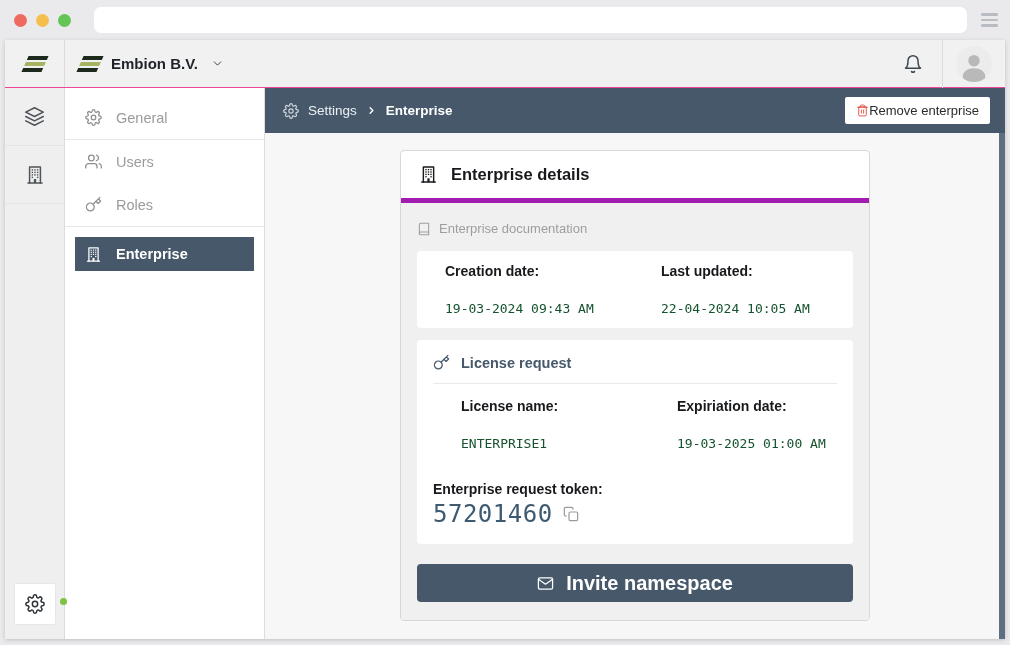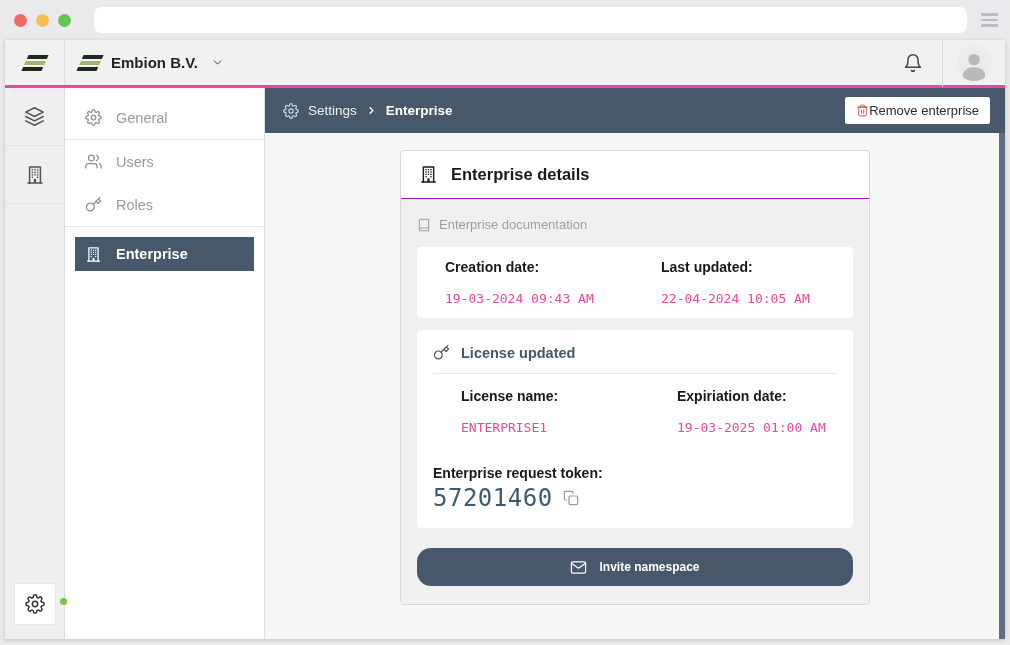--- a/index.html
+++ b/index.html
@@ -13,21 +13,21 @@
   .lights { display:flex; gap:9px; margin-right:23px; }
   .light { width:13px; height:13px; border-radius:50%; border:none; cursor:pointer; }
   .light.red { background:#ee6a5f; } .light.yellow { background:#f5bf4f; } .light.green { background:#62c554; }
   .url-bar { flex:1; height:26px; background:#fff; border:none; border-radius:7px; outline:none; margin-right:14px; font-family:inherit; font-size:13px; padding:0 12px; color:#333; }
   .menu-icon { width:17px; display:flex; flex-direction:column; gap:3px; cursor:pointer; padding:2px 0; }
   .menu-icon span { height:2.5px; background:#b9bcc2; border-radius:1px; }
 
   
   .app { position:relative; margin:0 5px; height:599px; background:#fff; box-shadow:0 1px 4px rgba(0,0,0,.18); display:flex; flex-direction:column; overflow:hidden; }
 
-  .app-header { height:48px; background:#f1f1f2; border-bottom:3px solid #ec4899; display:flex; align-items:center; flex-shrink:0; }
+  .app-header { height:48px; background:#f1f1f2; border-bottom:1px solid #ec4899; display:flex; align-items:center; flex-shrink:0; }
   .rail-head { width:60px; height:100%; display:flex; align-items:center; justify-content:center; border-right:1px solid #dcdcdc; flex-shrink:0; }
   .logo { transform:skewX(-24deg); width:20px; }
   .logo i { display:block; height:4px; margin:2px 0; background:#1c2a1e; }
   .logo i.mid { background:#a5b564; }
   .org { display:flex; align-items:center; gap:11px; padding-left:15px; cursor:pointer; }
   .org-name { font-weight:bold; font-size:15px; color:#1f2329; }
   .org .chev { color:#3a3f45; margin-left:2px; }
   .header-spacer { flex:1; }
   .bell-btn { width:58px; display:flex; justify-content:center; color:#3f4750; background:none; border:none; cursor:pointer; }
   .header-divider { width:1px; height:48px; background:#dcdcdc; }
@@ -59,36 +59,36 @@
   .crumb.current { font-weight:bold; color:#fff; }
   .bc-sep { color:#fff; }
   .remove-btn { margin-left:auto; background:#fff; border:none; border-radius:2px; height:27px; padding:0 11px; display:flex; align-items:center; font-size:13px; color:#2b2b2b; font-family:inherit; cursor:pointer; }
   .remove-btn svg { color:#e2574b; }
 
   .content { flex:1; background:#f7f7f8; position:relative; overflow:hidden; }
   .scrollbar { position:absolute; top:0; right:0; bottom:0; width:6px; background:#5d6f80; cursor:pointer; }
 
   
   .card { width:470px; margin:17px auto 0; background:#fff; border:1px solid #d7d7d7; border-radius:4px; overflow:hidden; }
-  .card-header { display:flex; align-items:center; gap:13px; padding:14px 18px; border-bottom:1px solid #a21caf; color:#17191c; }
+  .card-header { display:flex; align-items:center; gap:13px; padding:14px 18px; border-bottom:5px solid #a21caf; color:#17191c; }
   .card-title { font-size:16.5px; font-weight:bold; color:#17191c; }
   .card-body { background:#f0f0f1; padding:16px 16px 18px; }
   .doc-link { display:flex; align-items:center; gap:8px; color:#9e9e9e; font-size:13px; margin:2px 0 15px; cursor:pointer; background:none; border:none; font-family:inherit; }
   .info-card { background:#fff; border-radius:4px; padding:12px 16px; }
   .grid2 { display:grid; grid-template-columns:216px 1fr;padding-left:28px; }
   .field-label { font-size:14px; font-weight:bold; color:#17191c; }
-  .field-value { font-family:"DejaVu Sans Mono", monospace; font-size:13px; color:#ec4899; margin-top:16px; }
+  .field-value { font-family:"DejaVu Sans Mono", monospace; font-size:13px; color:#14532d; margin-top:22px; }
   .license-card { margin-top:12px; padding:14px 16px 16px; }
   .license-head { display:flex; align-items:center; gap:11px; color:#46586a; font-weight:bold; font-size:14.5px; }
   .license-hr { height:1px; background:#e9e9e9; margin:12px 0 14px; border:none; }
   .token-label { margin-top:30px; }
   .token-row { display:flex; align-items:center; gap:10px; margin-top:3px; }
   .token-value { font-family:"DejaVu Sans Mono", monospace; font-size:24px; color:#3e5a70; letter-spacing:.5px; }
   .copy-btn { color:#9a9a9a; background:none; border:none; padding:0; cursor:pointer; }
-  .big-btn { width:100%; height:38px; border:none; border-radius:14px; display:flex; align-items:center; justify-content:center; gap:12px; font-size:12px; font-weight:bold; font-family:inherit; cursor:pointer; }
+  .big-btn { width:100%; height:38px; border:none; border-radius:4px; display:flex; align-items:center; justify-content:center; gap:12px; font-size:20px; font-weight:bold; font-family:inherit; cursor:pointer; }
   .invite { background:#46586a; color:#fff; margin-top:20px; }
   .manage { background:#e7e7e8; color:#1d1d1d; margin-top:16px; }
 </style>
 </head>
 <body>
 
 <svg width="0" height="0" style="position:absolute">
   <defs>
     <symbol id="i-gear" viewBox="0 0 24 24">
         <circle cx="12" cy="12" r="3.2"></circle>
@@ -311,21 +311,21 @@
                 <div class="field-label">Last updated:</div>
                 <div class="field-value">22-04-2024 10:05 AM</div>
               </div>
             </div>
 
             <div class="info-card license-card">
               <div class="license-head">
                 <svg class="ic" width="17" height="17">
                     <use href="#i-key"></use>
                   </svg>
-                <span>License updated</span>
+                <span>License request</span>
               </div>
               <hr class="license-hr">
               <div class="grid2">
                 <div>
                   <div class="field-label">License name:</div>
                   <div class="field-value">ENTERPRISE1</div>
                 </div>
                 <div>
                   <div class="field-label">Expiriation date:</div>
                   <div class="field-value">19-03-2025 01:00 AM</div>

